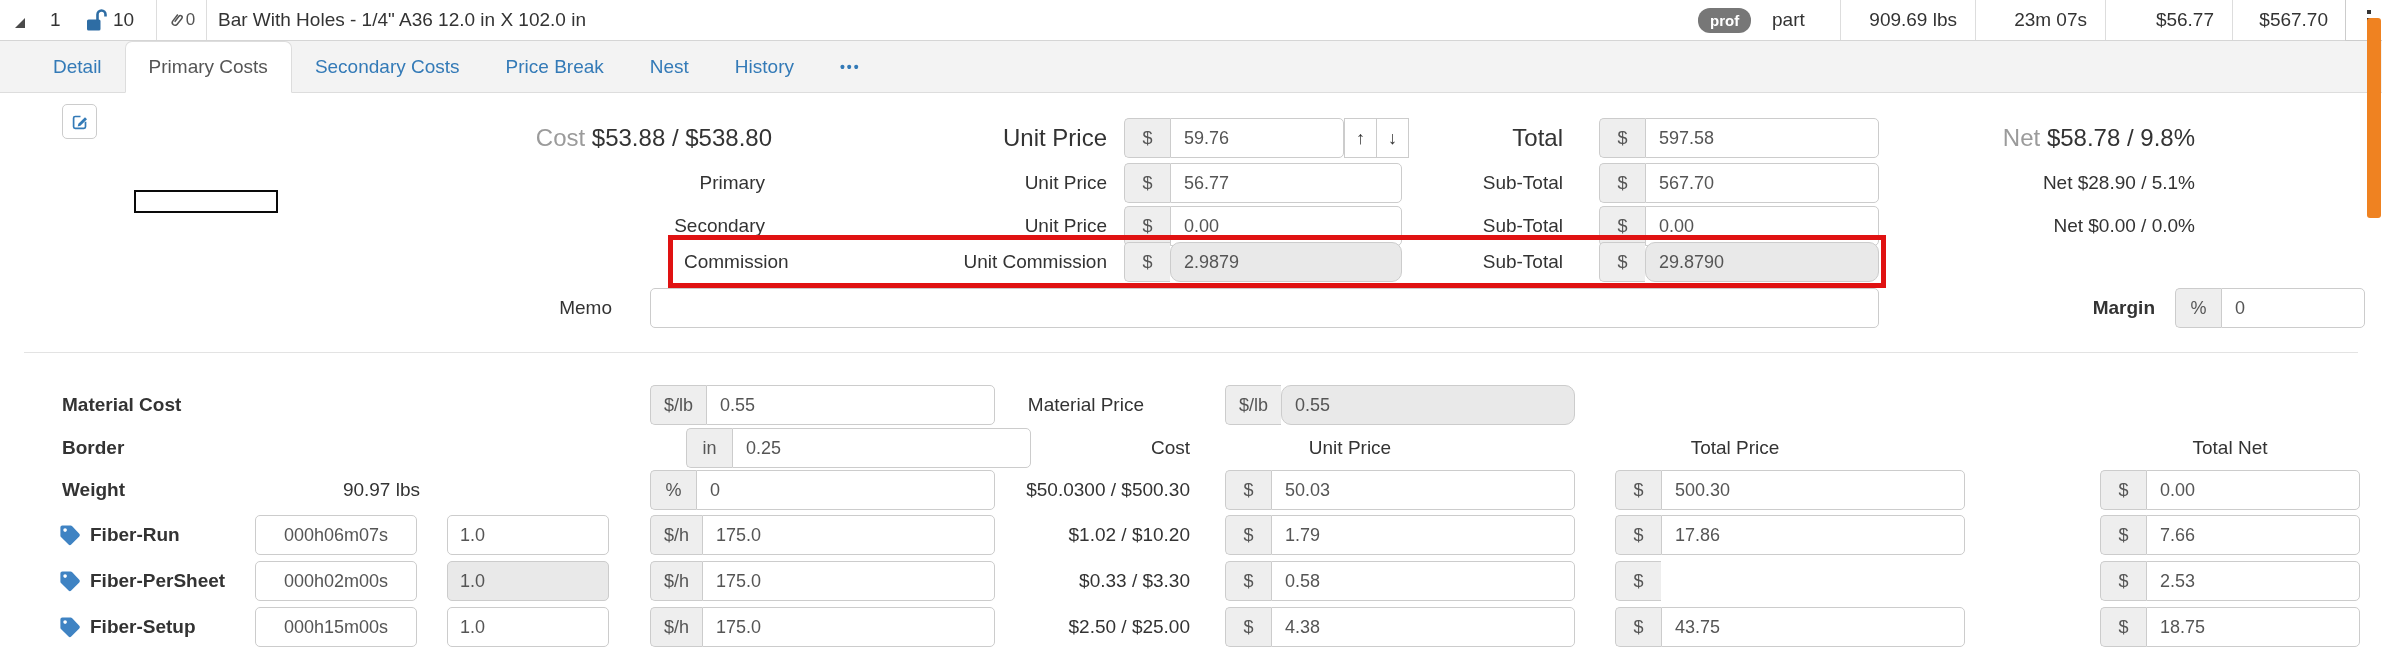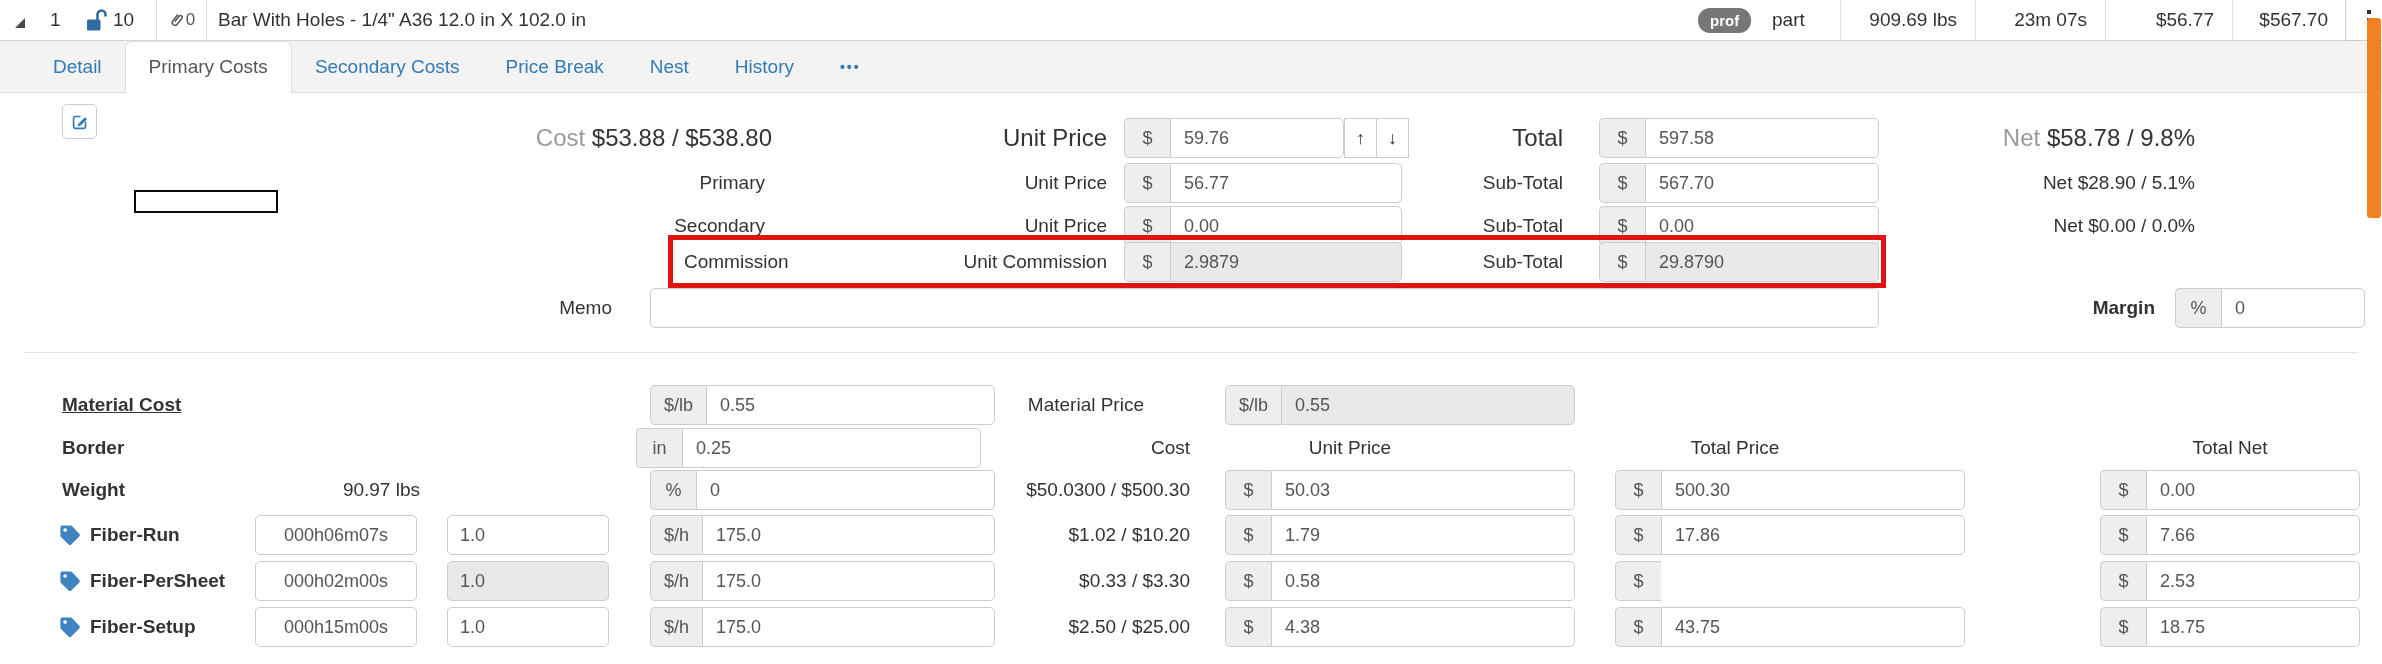--- a/index.html
+++ b/index.html
@@ -21,21 +21,21 @@
   .tab.more{font-size:14px;font-weight:bold;letter-spacing:2px;}
 
   
   .lab{position:absolute;height:40px;line-height:40px;font-size:19px;color:#333;white-space:nowrap;}
   .r{text-align:right}.c{text-align:center}.b{font-weight:bold}
   .big{font-size:24px;}
   .pfx{color:#9b9b9b;}
   .ig{position:absolute;display:flex;height:40px;}
   .ig .un{flex:0 0 auto;min-width:46px;padding:0 13px;background:#eee;border:1px solid #ccc;border-right:none;border-radius:5px 0 0 5px;display:flex;align-items:center;justify-content:center;font-size:18px;color:#555;box-sizing:border-box;}
   .ig input{flex:1 1 auto;min-width:0;border:1px solid #ccc;border-radius:0 5px 5px 0;padding:0 13px;font-family:"Liberation Sans",sans-serif;font-size:18px;color:#555;background:#fff;box-sizing:border-box;outline:none;}
-  .ig.dis input{background:#e9e9e9;}
+  .ig.dis input{background:#e9e9e9;border-radius:10px;}
   .pin{position:absolute;height:40px;border:1px solid #ccc;border-radius:5px;padding:0 12px;font-family:"Liberation Sans",sans-serif;font-size:18px;color:#555;background:#fff;box-sizing:border-box;outline:none;}
   .pin.dis{background:#e9e9e9;}
   .spinbtn{position:absolute;top:118px;width:33px;height:40px;border:1px solid #ccc;background:#fff;font-size:18px;color:#333;box-sizing:border-box;display:flex;align-items:center;justify-content:center;cursor:pointer;}
   .editbtn{position:absolute;left:62px;top:104px;width:33px;height:33px;border:1px solid #ccc;border-radius:5px;background:#fff;display:flex;align-items:center;justify-content:center;cursor:pointer;}
   .chk{width:21px;height:21px;border:1px solid #ababab;border-radius:3px;background:#fff;appearance:none;-webkit-appearance:none;margin:0;cursor:pointer;}
   .cmwrap{position:absolute;left:2040px;top:385px;width:262px;height:40px;display:flex;align-items:center;justify-content:flex-end;gap:10px;}
   .redbox{position:absolute;left:668px;top:235px;width:1218px;height:53px;border:5px solid #e01212;box-sizing:border-box;pointer-events:none;}
   .blackbox{position:absolute;left:134px;top:190px;width:144px;height:23px;border:2px solid #0a0a0a;box-sizing:border-box;pointer-events:none;}
   .divider{position:absolute;left:24px;top:352px;width:2334px;height:0;border-top:1px solid #e3e3e3;}
   .scrollthumb{position:absolute;left:2367px;top:18px;width:14px;height:200px;background:#ef8221;border-radius:3px;cursor:grab;}
@@ -164,33 +164,33 @@
   <div class="lab r" style="left:432px;top:288px;width:180px;">Memo</div>
   <input class="pin" style="left: 650px; top: 288px; width: 1229px;" value="">
   <div class="lab b r" style="left:1955px;top:288px;width:200px;">Margin</div>
   <div class="ig" style="left:2175px;top:288px;width:190px;">
     <span class="un">%</span>
     <input value="0" style="">
   </div>
 
   <div class="divider"></div>
 
-  <div class="lab b" style="left:62px;top:385px;text-decoration:underline;">Material Cost</div>
+  <div class="lab b" style="left:62px;top:385px;">Material Cost</div>
   <div class="ig" style="left:650px;top:385px;width:345px;">
     <span class="un">$/lb</span>
     <input value="0.55" style="">
   </div>
   <div class="lab r" style="left:884px;top:385px;width:260px;">Material Price</div>
   <div class="ig dis" style="left:1225px;top:385px;width:350px;">
     <span class="un">$/lb</span>
     <input disabled="" value="0.55" style="">
   </div>
 
   <div class="lab b" style="left:62px;top:428px;">Border</div>
-  <div class="ig" style="left:636px;top:428px;width:345px;">
+  <div class="ig" style="left:686px;top:428px;width:345px;">
     <span class="un">in</span>
     <input value="0.25" style="">
   </div>
   <div class="lab r" style="left:990px;top:428px;width:200px;">Cost</div>
   <div class="lab c" style="left:1180px;top:428px;width:340px;">Unit Price</div>
   <div class="lab c" style="left:1565px;top:428px;width:340px;">Total Price</div>
   <div class="lab c" style="left:2100px;top:428px;width:260px;">Total Net</div>
 
   <div class="lab b" style="left:62px;top:470px;">Weight</div>
   <div class="lab r" style="left:220px;top:470px;width:200px;">90.97 lbs</div>

